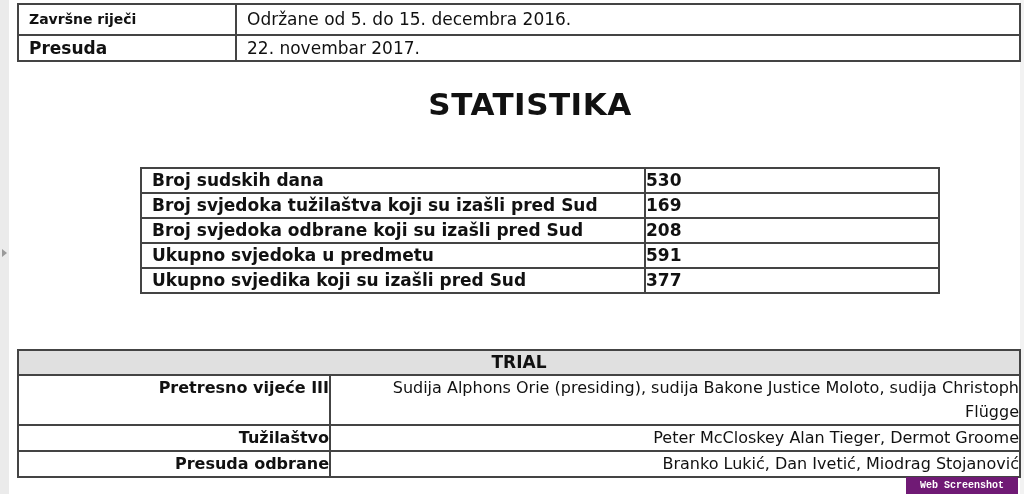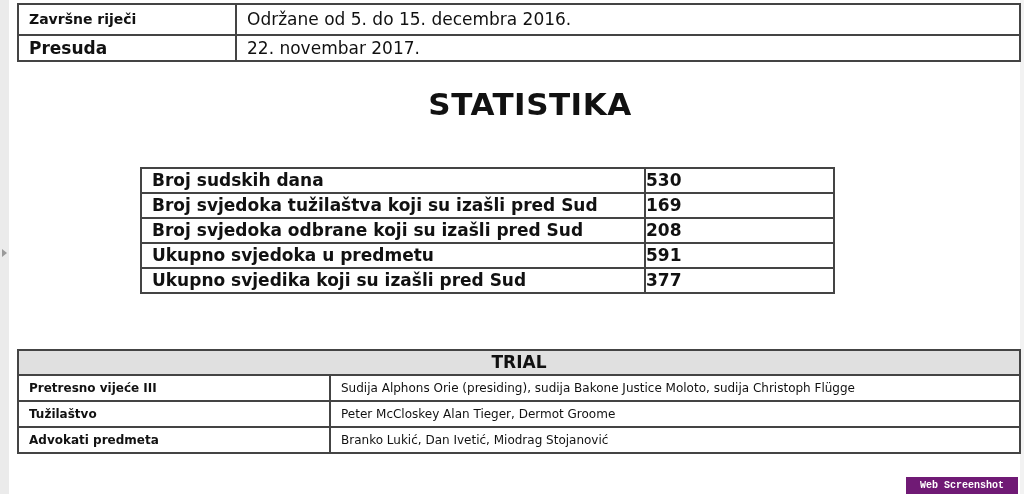--- a/index.html
+++ b/index.html
@@ -32,29 +32,29 @@
   .info td.lbl { width: 206px; font-weight: bold; }
   .info tr.small td.lbl { font-size: 14px; }
   .info tr:first-child td { height: 29px; line-height: 28px; }
 
   .title {
     position: absolute; left: 0; width: 1060px; top: 86px;
     text-align: center; font-size: 31px; font-weight: bold; letter-spacing: 0.5px;
   }
 
   
-  .stats { left: 140px; top: 167px; width: 695px; }
+  .stats { left: 140px; top: 167px; width: 800px; }
   .stats td { height: 23px; line-height: 23px; font-size: 17px; font-weight: bold; }
   .stats td.k { width: 492px; }
   .stats td.v { text-align: left; padding-left: 0; }
 
   
   .trial { left: 17px; top: 349px; width: 1004px; }
   .trial th { background: #e0e0e0; text-align: center; font-size: 17px; height: 23px; line-height: 23px; padding: 0; }
-  .trial td { font-size: 12px; line-height: 24px; height: 23px; }
+  .trial td { font-size: 16px; line-height: 24px; height: 23px; text-align: right; }
   .trial td.lbl { width: 300px; font-weight: bold; }
   .trial td.val { padding-left: 10px; }
 
   .badge {
     position: absolute; right: 6px; bottom: 0px;
     background: #701a75; color: #fff; font-size: 10px; font-weight: bold;
     padding: 3px 14px; font-family: Liberation Mono, monospace;
   }
 </style>
 </head>
@@ -112,19 +112,19 @@
   </tr>
   <tr>
     <td class="lbl">Pretresno vijeće III</td>
     <td class="val">Sudija Alphons Orie (presiding), sudija Bakone Justice Moloto, sudija Christoph Flügge</td>
   </tr>
   <tr>
     <td class="lbl">Tužilaštvo</td>
     <td class="val">Peter McCloskey Alan Tieger, Dermot Groome</td>
   </tr>
   <tr>
-    <td class="lbl">Advokati predmeta</td>
+    <td class="lbl">Presuda odbrane</td>
     <td class="val">Branko Lukić, Dan Ivetić, Miodrag Stojanović</td>
   </tr>
 </tbody>
   </table>
 
 <div class="badge">Web Screenshot</div>
 
 </body></html>

